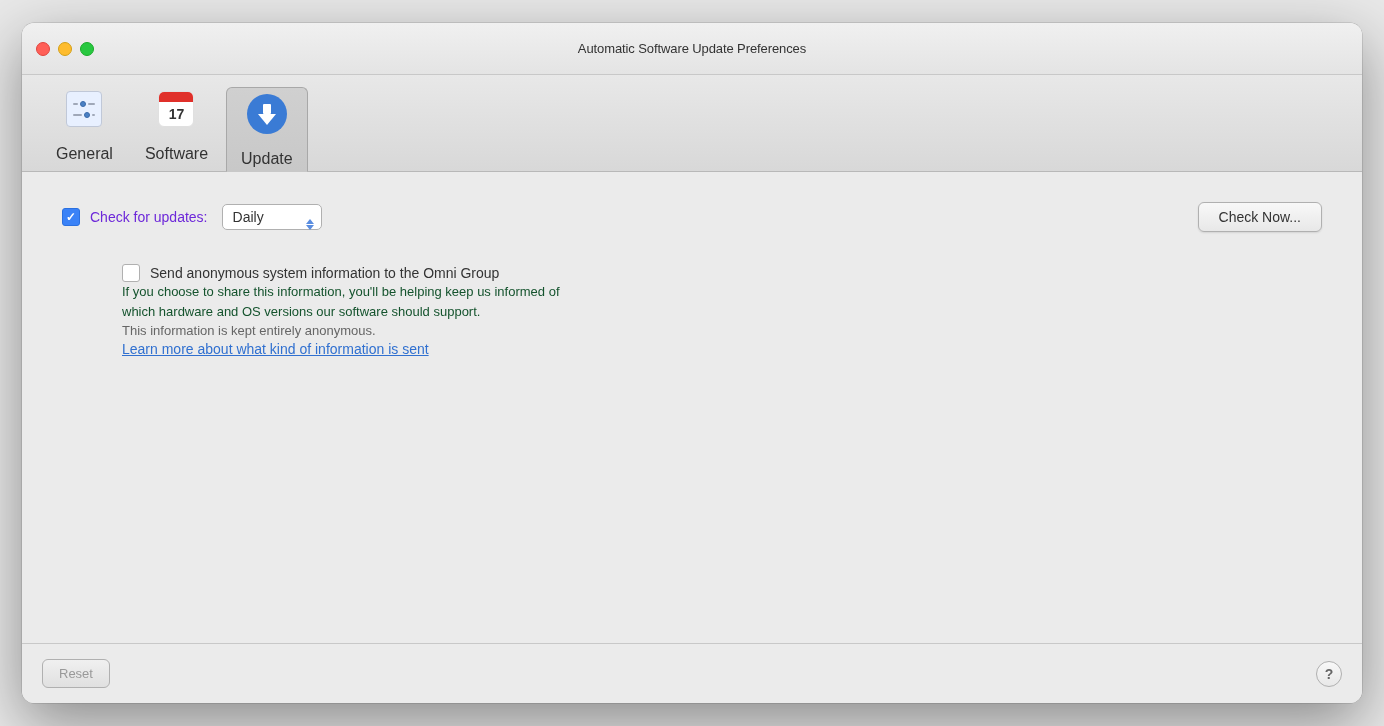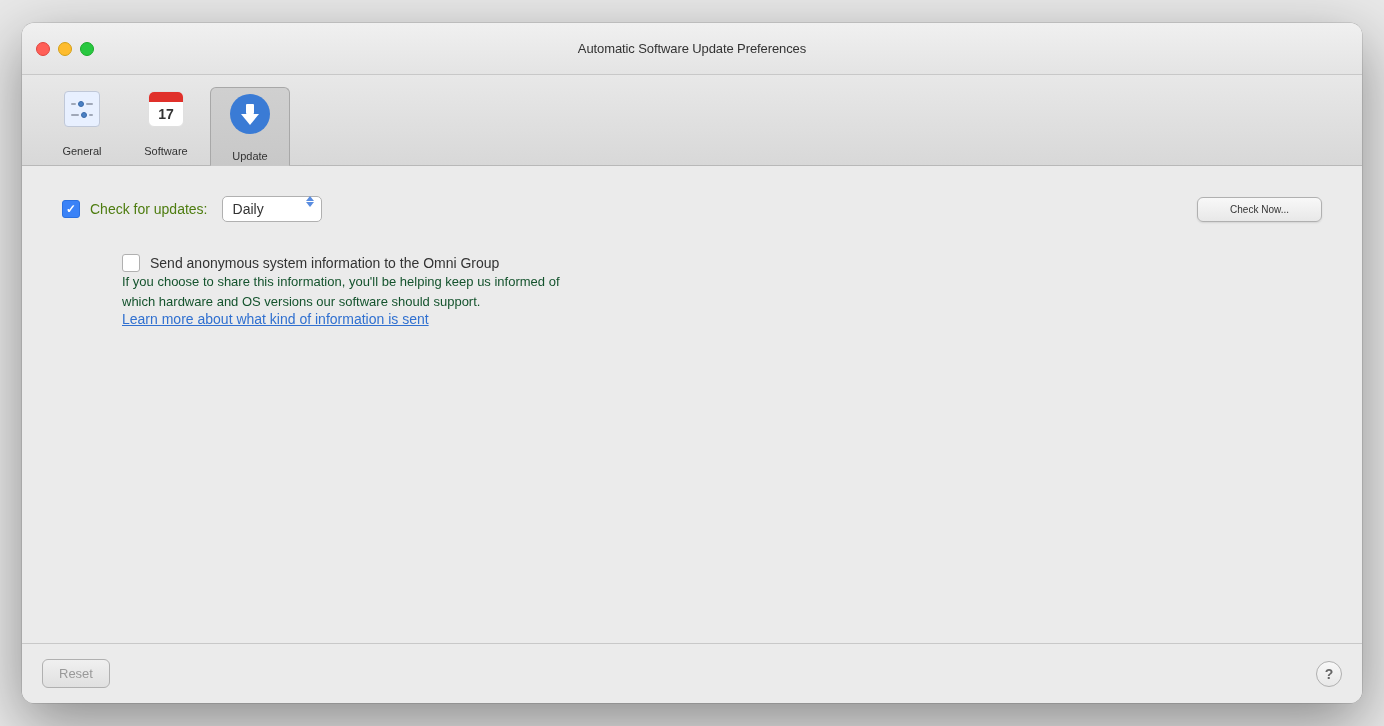--- a/index.html
+++ b/index.html
@@ -97,21 +97,21 @@
 
     .tab-icon {
       width: 40px;
       height: 40px;
       display: flex;
       align-items: center;
       justify-content: center;
     }
 
     .tab-label {
-      font-size: 11px;
+      font-size: 16px;
       color: #333;
       white-space: nowrap;
     }
 
     
     .icon-general {
       width: 36px;
       height: 36px;
       background: #e8f0ff;
       border-radius: 4px;
@@ -245,27 +245,27 @@
 
     .checkmark {
       color: white;
       font-size: 12px;
       font-weight: bold;
       line-height: 1;
     }
 
     .check-label {
       font-size: 14px;
-      color: #4d7c0f;
+      color: #6d28d9;
     }
 
     .select-wrapper {
       position: relative;
       display: inline-flex;
-      align-items: flex-start;
+      align-items: flex-end;
     }
 
     .frequency-select {
       appearance: none;
       background: white;
       border: 1px solid #b0b0b0;
       border-radius: 5px;
       padding: 4px 28px 4px 10px;
       font-size: 14px;
       color: #333;
@@ -298,22 +298,22 @@
       border-left: 4px solid transparent;
       border-right: 4px solid transparent;
       border-top: 5px solid #5a8de0;
     }
 
     .check-now-btn {
       margin-left: auto;
       background: linear-gradient(to bottom, #f8f8f8, #e8e8e8);
       border: 1px solid #b0b0b0;
       border-radius: 6px;
-      padding: 6px 32px;
-      font-size: 10px;
+      padding: 6px 20px;
+      font-size: 14px;
       color: #333;
       cursor: pointer;
       box-shadow: 0 1px 2px rgba(0,0,0,0.1);
     }
 
     
     .anon-section {
       display: flex;
       flex-direction: column;
       padding-left: 60px;
@@ -484,20 +484,21 @@
       <div class="anon-row">
         <div class="checkbox-empty"></div>
         <span class="anon-label">Send anonymous system information to the Omni Group</span>
       </div>
 
       <div>
         <p class="description-text">If you choose to share this information, you'll be helping keep us informed of</p>
         <p class="description-text">which hardware and OS versions our software should support.</p>
       </div>
 
+      <p class="anon-note">This information is kept entirely anonymous.</p>
 
       <a class="learn-more-link" href="#">Learn more about what kind of information is sent</a>
 
     </div>
 
   </div>
 
   <div class="bottom-bar">
     <button class="reset-btn">Reset</button>
     <button class="help-btn">?</button>

